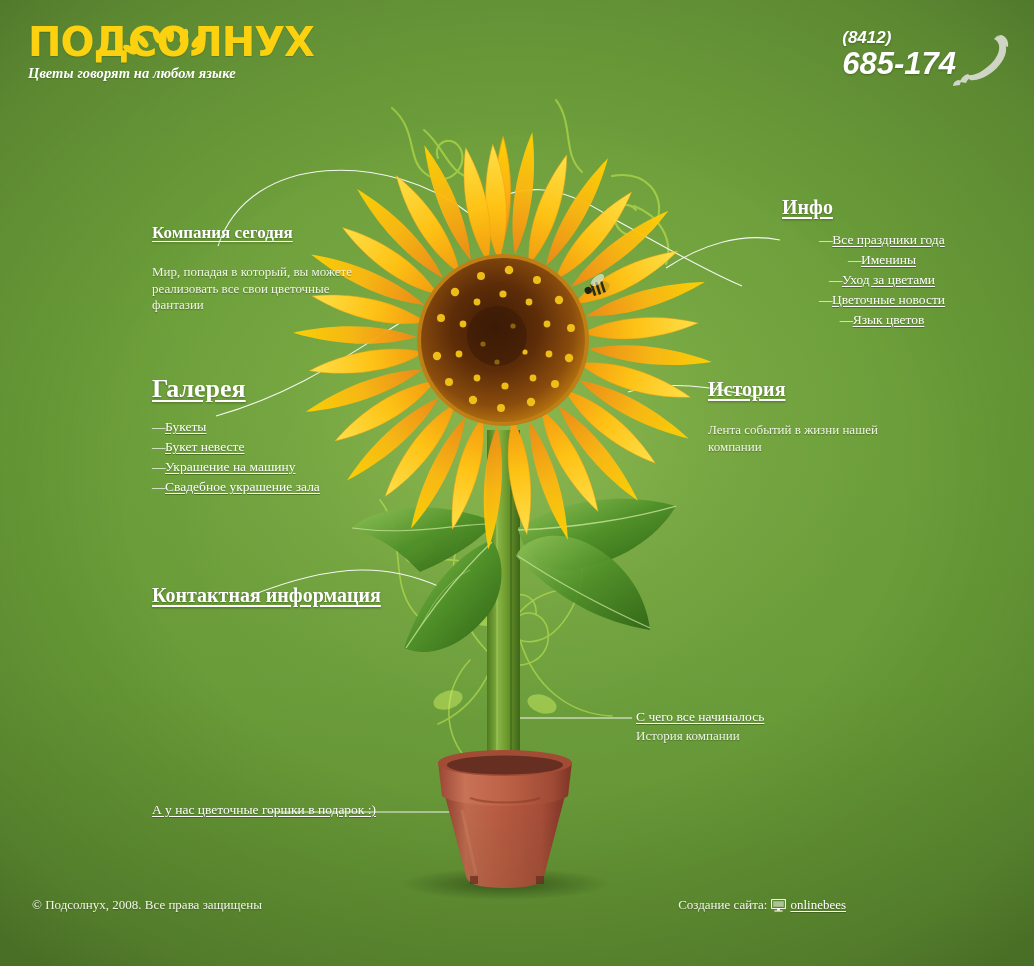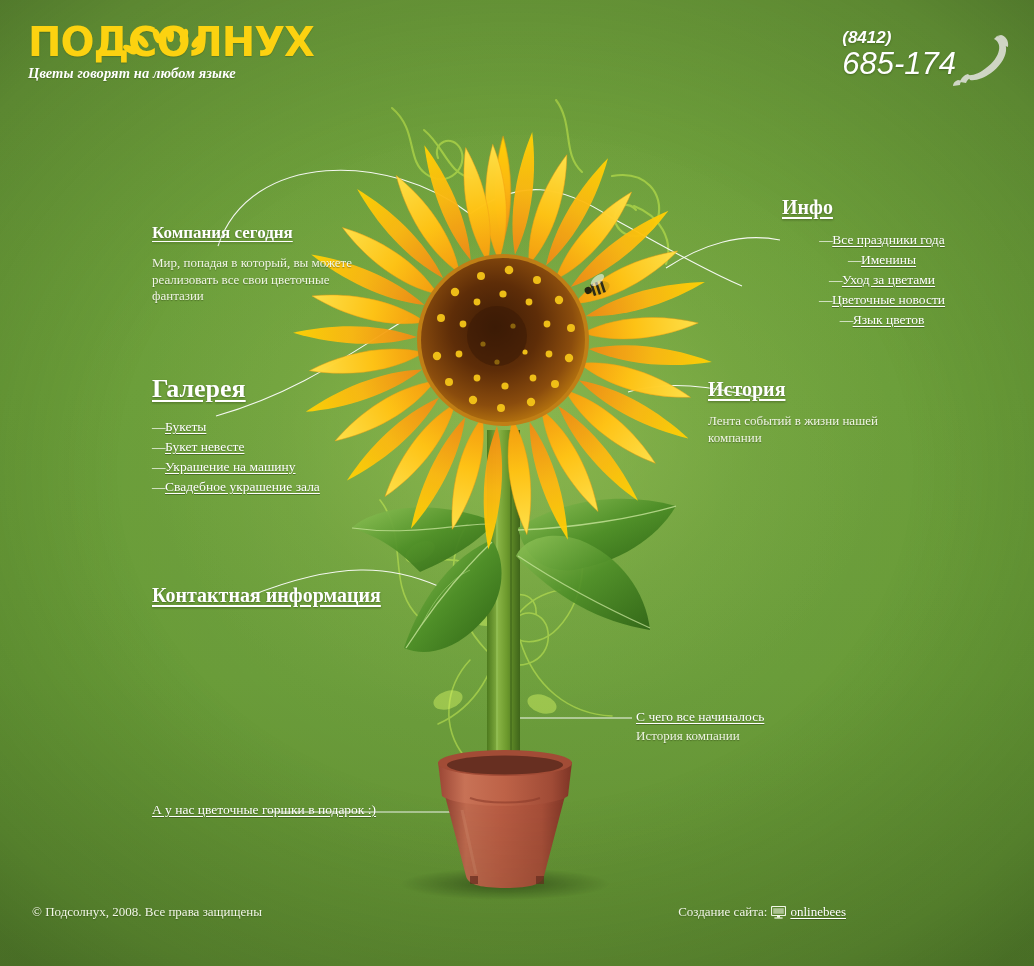--- a/index.html
+++ b/index.html
@@ -40,42 +40,42 @@
   }
   .sun-rays{position:absolute;left:105px;top:5px;width:70px;height:26px;}
   .ray{position:absolute;width:7px;height:15px;background:#fcd210;border-radius:50% 50% 40% 40%;transform-origin:50% 100%;}
 
   #phone{position:absolute;right:24px;top:28px;text-align:left;color:#fff;}
   .phone-code{
     font-family:"Liberation Sans", sans-serif;font-style:italic;font-weight:bold;
     font-size:17px;line-height:19px;margin-right:56px;text-shadow:0 1px 2px rgba(40,60,15,.45);
   }
   .phone-num{
-    font-family:"Liberation Sans", sans-serif;font-style:italic;font-weight:normal;
+    font-family:"Liberation Sans", sans-serif;font-style:italic;font-weight:bold;
     font-size:31px;line-height:33px;margin-right:54px;text-shadow:0 1px 2px rgba(40,60,15,.45);
   }
   #phone-icon{position:absolute;right:-2px;top:6px;width:60px;height:52px;}
 
   
   #art{position:absolute;left:0;top:0;width:1034px;height:966px;pointer-events:none;}
 
   
   .block{position:absolute;color:#fff;}
   .head{
     font-family:"Liberation Serif", serif;font-weight:bold;color:#ffffff;
     text-decoration:underline;text-underline-offset:3px;
     text-shadow:0 1px 2px rgba(40,60,15,.5);
     cursor:pointer;white-space:nowrap;
   }
   .head.sm{font-size:17px;line-height:21px;}
   .head.lg{font-size:26px;line-height:30px;}
   .head.md{font-size:20px;line-height:24px;}
   .desc{
     font-family:"Liberation Serif", serif;font-size:13px;line-height:16.5px;
-    color:#f1f6e6;text-shadow:0 1px 1px rgba(40,60,15,.45);margin-top:12px;
+    color:#f1f6e6;text-shadow:0 1px 1px rgba(40,60,15,.45);margin-top:21px;
   }
   ul.links{list-style:none;margin:0;padding:0;}
   ul.links li{
     font-family:"Liberation Serif", serif;font-size:13.5px;line-height:17.5px;
     color:#fff;margin:0 0 0 0;padding:0 0 2.5px 0;white-space:nowrap;
   }
   ul.links li .dash{display:inline-block;width:13px;color:#fff;}
   ul.links li a{
     color:#ffffff;text-decoration:underline;text-underline-offset:2px;cursor:pointer;
     text-shadow:0 1px 1px rgba(40,60,15,.45);
@@ -93,21 +93,21 @@
     font-family:"Liberation Serif", serif;font-size:13.5px;line-height:17px;
     color:#fff;text-decoration:underline;text-underline-offset:2px;cursor:pointer;
     text-shadow:0 1px 1px rgba(40,60,15,.45);white-space:nowrap;
   }
   .sub{
     font-family:Liberation Serif, serif;font-size:13px;line-height:17px;
     color:#eef5e2;text-shadow:0 1px 1px rgba(40,60,15,.45);margin-top:2px;
   }
 
   
-  #footer{position:absolute;left:0;bottom:8px;width:868px;height:70px;}
+  #footer{position:absolute;left:0;bottom:15px;width:868px;height:70px;}
   .copyright{
     position:absolute;left:32px;bottom:38px;
     font-family:"Liberation Serif", serif;font-size:13px;color:#f2f7e8;
     text-shadow:0 1px 1px rgba(40,60,15,.45);
   }
   .credit{
     position:absolute;right:22px;bottom:38px;display:flex;align-items:center;gap:4px;
     font-family:"Liberation Serif", serif;font-size:13px;color:#f2f7e8;
     text-shadow:0 1px 1px rgba(40,60,15,.45);
   }

